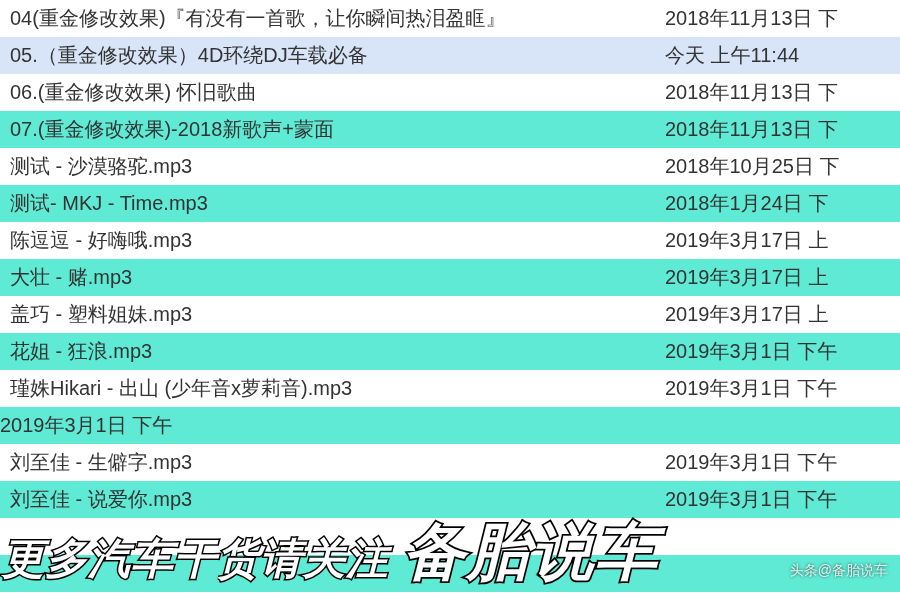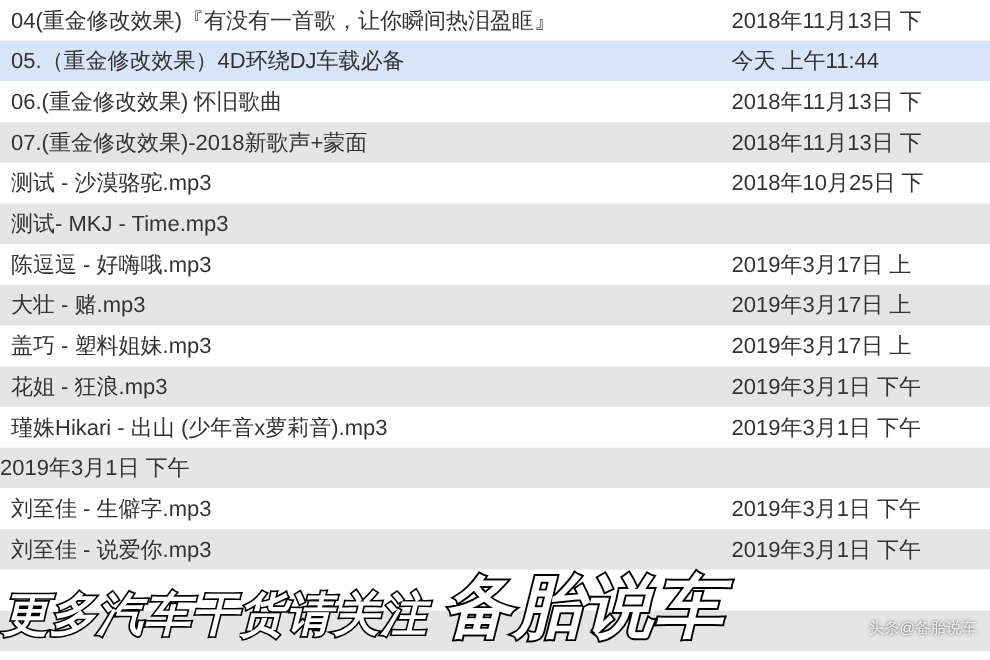--- a/index.html
+++ b/index.html
@@ -20,21 +20,21 @@
     }
     .file-row {
       display: flex;
       align-items: center;
       height: 37px;
       border-bottom: 1px solid transparent;
       font-size: 20px;
       color: #333;
     }
     .file-row.even {
-      background: #e5e5e5;
+      background: #5eead4;
     }
     .file-row.odd {
       background: #ffffff;
     }
     .file-row.selected {
       background: #d8e5f8;
     }
     .file-name {
       flex: 1;
       padding-left: 10px;
@@ -110,20 +110,21 @@
     <div class="file-row even">
       <div class="file-name folder-name">07.(重金修改效果)-2018新歌声+蒙面</div>
       <div class="file-date">2018年11月13日 下</div>
     </div>
     <div class="file-row odd">
       <div class="file-name folder-name">测试 - 沙漠骆驼.mp3</div>
       <div class="file-date">2018年10月25日 下</div>
     </div>
     <div class="file-row even">
       <div class="file-name folder-name">测试- MKJ - Time.mp3</div>
+      <div class="file-date">2018年1月24日 下</div>
     </div>
     <div class="file-row odd">
       <div class="file-name folder-name">陈逗逗 - 好嗨哦.mp3</div>
       <div class="file-date">2019年3月17日 上</div>
     </div>
     <div class="file-row even">
       <div class="file-name folder-name">大壮 - 赌.mp3</div>
       <div class="file-date">2019年3月17日 上</div>
     </div>
     <div class="file-row odd">

